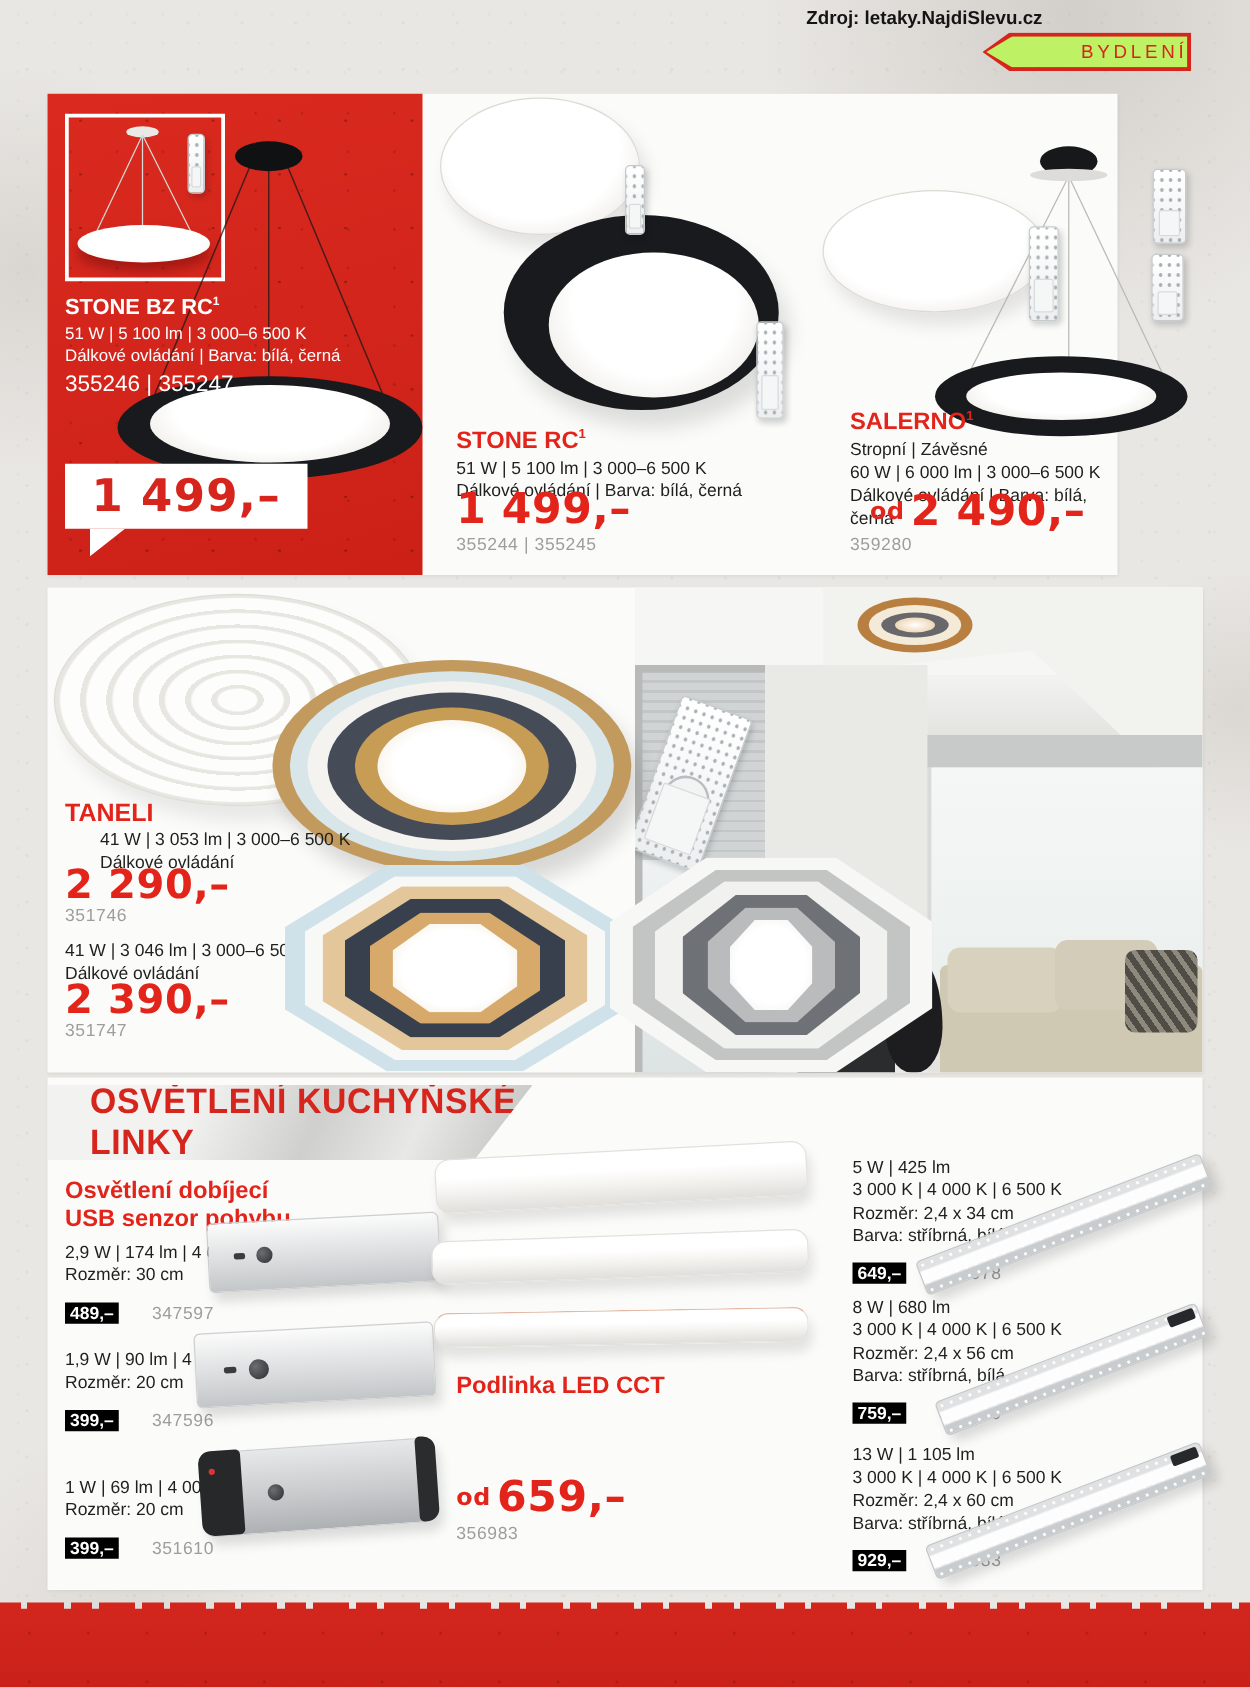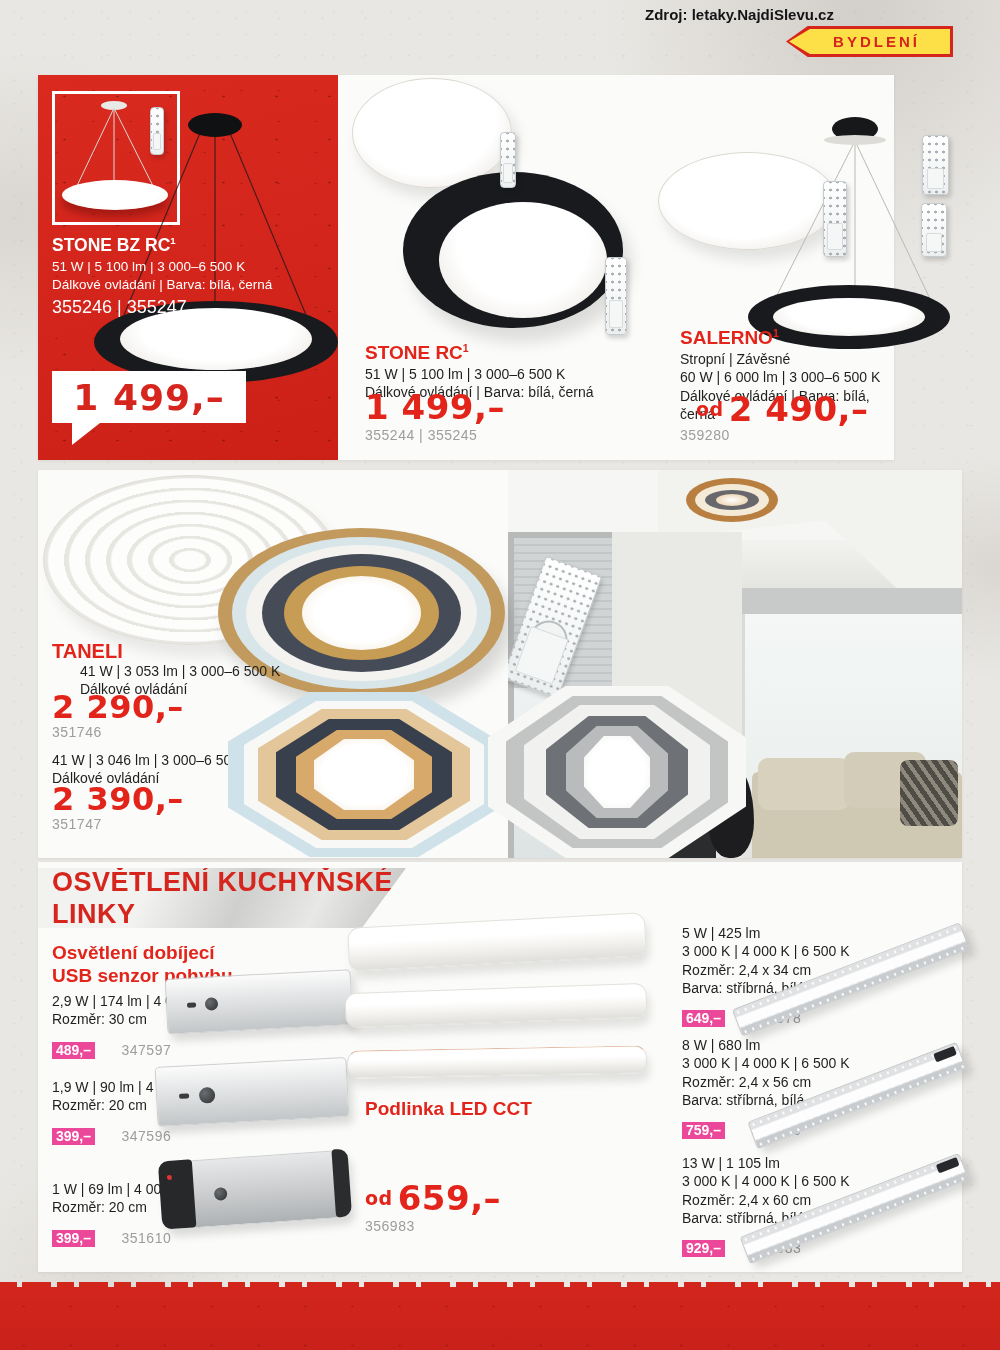--- a/index.html
+++ b/index.html
@@ -12,23 +12,23 @@
       radial-gradient(circle at 99% 42%, rgba(120,112,104,.13), transparent 9%),
       radial-gradient(circle at 10% 96%, rgba(120,112,104,.10), transparent 10%),
       radial-gradient(rgba(90,84,78,.07) 1px, transparent 1.5px),
       radial-gradient(rgba(90,84,78,.05) 1px, transparent 1.4px),
       #e9e7e3;
     background-size:auto,auto,auto,auto,43px 37px,29px 23px,auto;}
   .panel{position:absolute;background:#fbfbf9;box-shadow:0 1px 3px rgba(0,0,0,.07);}
   
   .source{font-size:15px;font-weight:bold;color:#141414;}
   .badge{clip-path:polygon(0 50%,13% 0,100% 0,100% 100%,13% 100%);background:#d6251c;}
-  .badge-in{position:absolute;inset:3px;clip-path:polygon(0 50%,13% 0,100% 0,100% 100%,13% 100%);background:#fde047;
-    display:flex;align-items:center;justify-content:center;padding-left:14px;
-    color:#d6251c;font-weight:bold;font-size:15px;letter-spacing:3px;}
+  .badge-in{position:absolute;inset:3px;clip-path:polygon(0 50%,13% 0,100% 0,100% 100%,13% 100%);background:#bef264;
+    display:flex;align-items:center;justify-content:flex-end;padding-left:14px;
+    color:#d6251c;font-weight:normal;font-size:15px;letter-spacing:3px;}
   
   .red-card{position:absolute;left:0;top:0;width:300px;height:385px;overflow:hidden;
     background:
       radial-gradient(rgba(40,0,0,.30) 1px, transparent 1.5px),
       radial-gradient(rgba(40,0,0,.18) 1px, transparent 1.3px),
       linear-gradient(165deg,#da2a20,#cc2016);
     background-size:53px 43px,37px 31px,auto;}
   .inset-box{position:absolute;left:14px;top:16px;width:122px;height:128px;border:3px solid #fff;}
   .white-text{color:#fff;}
   .rc-title{font-size:17.5px;font-weight:bold;}
@@ -37,21 +37,21 @@
   .price-tag{position:absolute;left:14px;top:296px;width:194px;height:52px;background:#fff;
     display:flex;align-items:center;justify-content:center;}
   .price-tag span{color:#d6251c;font-weight:bold;font-size:36px;letter-spacing:1px;font-family:"DejaVu Sans",sans-serif;}
   .tag-notch{position:absolute;left:34px;top:348px;width:0;height:0;border-left:28px solid #fff;border-bottom:22px solid transparent;}
   
   .ptitle{color:#e2241b;font-weight:bold;font-size:19px;}
   .spec{font-size:14px;color:#1f1f1d;line-height:1.32;}
   .code{color:#9d9d9d;font-size:14px;letter-spacing:.5px;text-align:center;}
   .price-lg{font-weight:bold;color:#e2241b;font-size:34px;letter-spacing:.5px;font-family:"DejaVu Sans",sans-serif;white-space:nowrap;}
   .price-lg .od{font-size:19px;margin-right:5px;vertical-align:5px;}
-  .pbadge{display:inline-block;background:#ec4899;color:#fff;font-weight:bold;font-size:14px;line-height:17px;padding:0 4px;margin-top:10px;}
+  .pbadge{display:inline-block;background:#000000;color:#fff;font-weight:bold;font-size:14px;line-height:17px;padding:0 4px;margin-top:10px;}
   sup{font-size:.55em;}
   
   .ell{border-radius:50%;position:absolute;}
   .white-lamp{background:radial-gradient(ellipse at 46% 38%, #ffffff 0 58%, #f1efec 78%, #e2e0db 100%);
     border:1px solid #ddd9d2;box-shadow:6px 10px 14px rgba(0,0,0,.10);}
   .black-lamp{background:#191a1d;}
   .black-lamp .inner{position:absolute;border-radius:50%;background:radial-gradient(ellipse at 50% 35%, #ffffff 0 55%, #edebe6 85%, #dfddd8);}
   .remote{position:absolute;background:linear-gradient(180deg,#ffffff,#eceff0);border:1px solid #c6cbcd;border-radius:4px;
     box-shadow:2px 3px 5px rgba(0,0,0,.18);
     background-image:radial-gradient(circle,#a9afb3 1.2px,transparent 1.7px),linear-gradient(180deg,#ffffff,#eceff0);
@@ -241,21 +241,21 @@
     <div class="oct" style="left:450px;top:216px;width:258px;height:172px;background:#f7f7f5;filter:drop-shadow(6px 10px 8px rgba(0,0,0,.22));">
       <div class="oct" style="inset:10px 18px;background:#c3c5c5;"></div>
       <div class="oct" style="inset:19px 36px;background:#f1f1ef;"></div>
       <div class="oct" style="inset:30px 58px;background:#6e7176;"></div>
       <div class="oct" style="inset:40px 78px;background:#b9bbbc;"></div>
       <div class="oct" style="inset:50px 96px;background:radial-gradient(#ffffff 0 60%,#ececea);"></div>
     </div>
   </div>
 
   <div class="panel" style="left:38px;top:862px;width:924px;height:410px;">
-    <div class="banner" style="left:0;top:6px;width:368px;height:60px;">
+    <div class="banner" style="left:0;top:6px;width:368px;height:60px;padding-left:20px;">
       <span>OSVĚTLENÍ KUCHYŇSKÉ LINKY</span>
     </div>
 
     <div class="abs ptitle" style="left:14px;top:80px;line-height:1.2;">
       <div>Osvětlení dobíjecí</div>
       <div>USB senzor pohybu</div>
     </div>
     <div class="abs spec" style="left:14px;top:130px;">
       <div>2,9 W | 174 lm | 4 000 K</div>
       <div>Rozměr: 30 cm</div>

